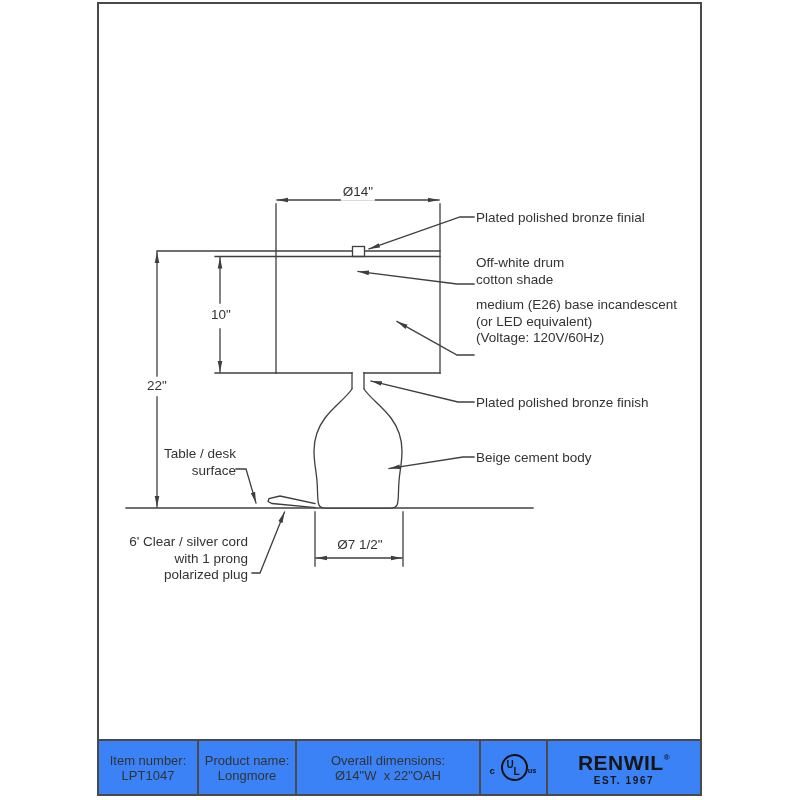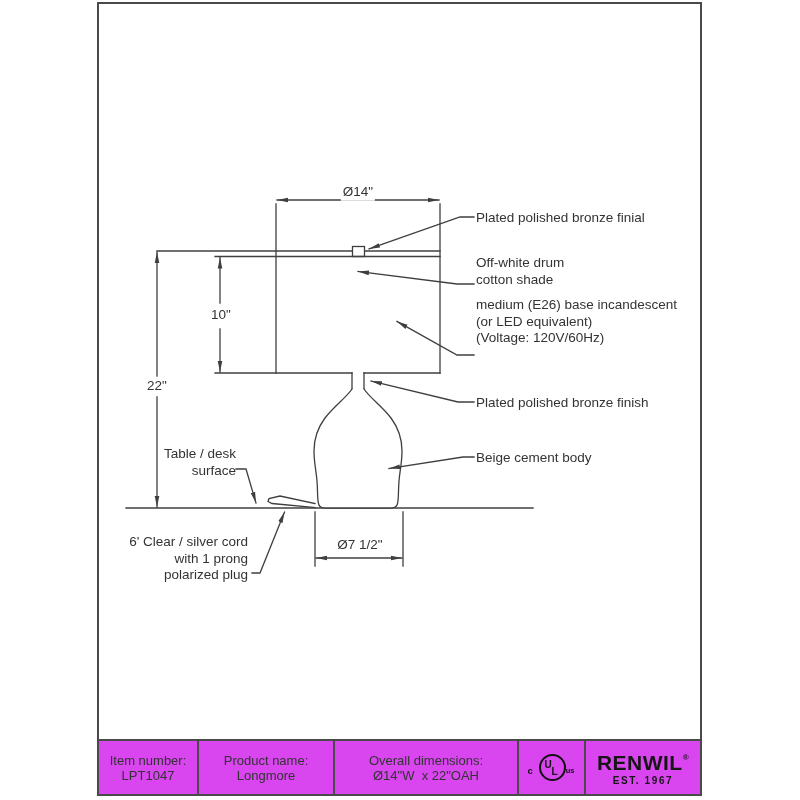--- a/index.html
+++ b/index.html
@@ -8,25 +8,25 @@
   .frame{position:absolute;left:97px;top:2px;width:601px;height:790px;
          border:2px solid #4a4a4a;background:#fff;}
   svg.drawing{position:absolute;left:0;top:0;width:800px;height:800px;}
   .lbl{position:absolute;font-size:13.5px;line-height:16.5px;white-space:nowrap;color:#333;}
   .ctr{transform:translate(-50%,-50%);background:#fff;padding:0 2px;}
   .note{left:476px;}
   .ralign{text-align:right;}
   .lbl div{display:block;}
   
   .titleblock{position:absolute;left:97px;top:739px;width:605px;height:57px;
-              box-sizing:border-box;border:2px solid #4a4a4a;display:flex;background:#d946ef;}
+              box-sizing:border-box;border:2px solid #4a4a4a;display:flex;background:#3b82f6;}
   .tb-cell{display:flex;flex-direction:column;align-items:center;justify-content:center;
            font-size:13px;line-height:15px;text-align:center;color:#333;}
   .tb-div{width:2px;background:#4a4a4a;flex:none;}
-  .c1{width:98px;flex:none;} .c2{width:134px;flex:none;} .c3{width:182px;flex:none;}
+  .c1{width:98px;flex:none;} .c2{width:96px;flex:none;} .c3{width:182px;flex:none;}
   .c4{width:65px;flex:none;} .c5{flex:1;border-radius:21px;}
   
   .ul-wrap{position:relative;width:50px;height:34px;color:#111;}
   .ul-circle{position:absolute;left:12px;top:3px;width:23px;height:23px;
              border:2.5px solid #111;border-radius:50%;}
   .ul-u{position:absolute;left:4px;top:1px;font-weight:bold;font-size:10px;}
   .ul-l{position:absolute;left:11px;top:8px;font-weight:bold;font-size:10px;}
   .ul-c{position:absolute;left:1px;bottom:7px;font-weight:bold;font-size:9.5px;}
   .ul-us{position:absolute;right:2px;bottom:7px;font-weight:bold;font-size:7.5px;}
   

